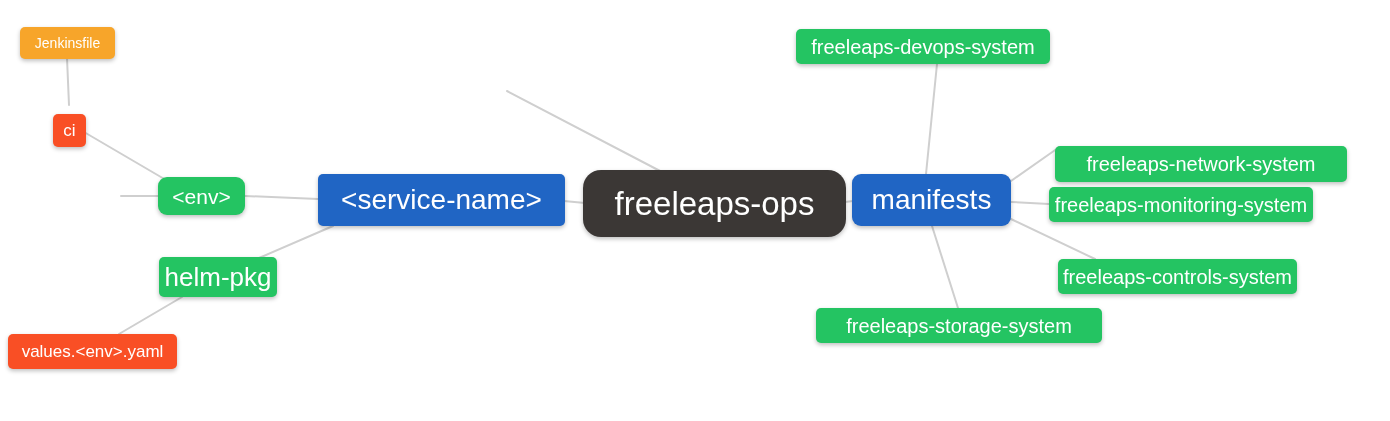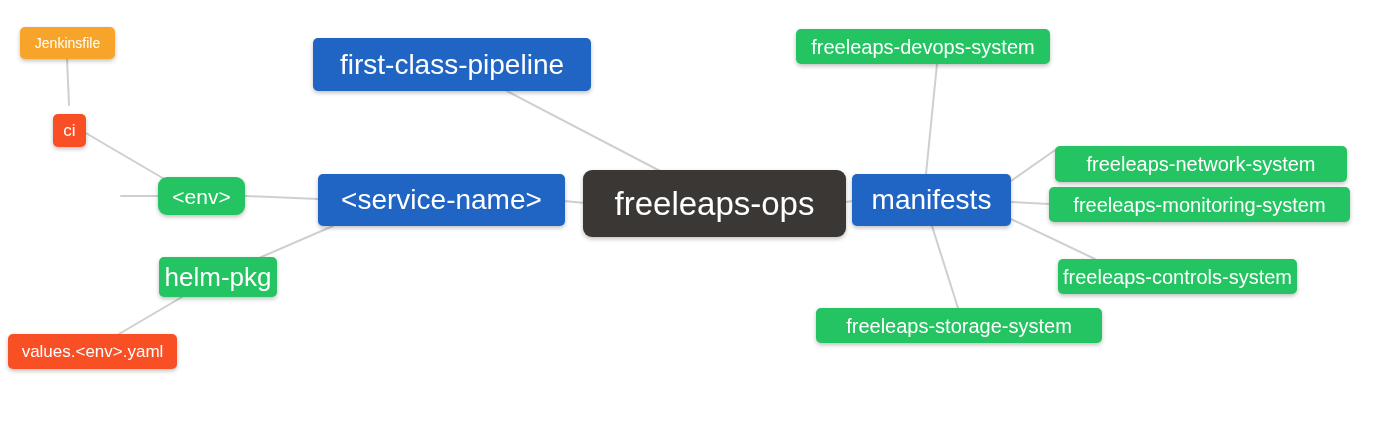--- a/index.html
+++ b/index.html
@@ -10,21 +10,21 @@
   body{background:var(--c-background);font-family:"Liberation Sans",sans-serif;}
   .canvas{position:relative;width:1390px;height:421px;background:var(--c-background);overflow:hidden;}
   svg.edges{position:absolute;left:0;top:0;width:1390px;height:421px;}
   svg.edges line{stroke:var(--c-edge);stroke-width:2;stroke-linecap:round;}
   .node{
     position:absolute;display:flex;align-items:center;justify-content:center;
     color:var(--c-text);border-radius:5px;white-space:nowrap;
     box-shadow:0 2px 4px rgba(0,0,0,0.25);cursor:pointer;line-height:1;
     box-sizing:border-box;padding:16px 6px;
   }
-  .node.root{background:var(--c-root);border-radius:9px;}
+  .node.root{background:var(--c-root);border-radius:18px;}
   .node.blue{background:var(--c-blue);}
   .node.green{background:var(--c-green);}
   .node.red{background:var(--c-red);}
   .node.amber{background:var(--c-amber);}
 </style>
 </head>
 <body>
 
 <div class="canvas">
 
@@ -49,31 +49,30 @@
 
   <div class="node red" style="left:53px;top:105px;width:33px;height:33px;font-size:17px;margin-top:9px;">ci</div>
 
 
   <div class="node green" style="left:158px;top:177px;width:87px;height:38px;font-size:21px;border-radius:9px;">&lt;env&gt;</div>
 
   <div class="node green" style="left:147px;top:257px;width:118px;height:40px;font-size:26px;margin-left:12px;">helm-pkg</div>
 
   <div class="node red" style="left:8px;top:334px;width:169px;height:35px;font-size:17px;">values.&lt;env&gt;.yaml</div>
 
-  <div class="node blue" style="left:313px;top:38px;width:278px;height:53px;font-size:28px;">first-class-pipeline</div>
 
   <div class="node blue" style="left:318px;top:174px;width:247px;height:52px;font-size:28px;">&lt;service-name&gt;</div>
 
   <div class="node root" style="left:583px;top:170px;width:263px;height:67px;font-size:33px;">freeleaps-ops</div>
 
-  <div class="node blue" style="left:852px;top:174px;width:159px;height:52px;font-size:28px;">manifests</div>
+  <div class="node blue" style="left:852px;top:174px;width:159px;height:52px;font-size:28px;border-radius:9px;">manifests</div>
 
   <div class="node green" style="left:796px;top:29px;width:254px;height:35px;font-size:20px;">freeleaps-devops-system</div>
 
   <div class="node green" style="left:1055px;top:112px;width:292px;height:36px;font-size:20px;margin-top:34px;">freeleaps-network-system</div>
 
-  <div class="node green" style="left:1049px;top:187px;width:301px;height:35px;font-size:20px;">freeleaps-monitoring-system</div>
+  <div class="node green" style="left:1049px;top:187px;width:264px;height:35px;font-size:20px;">freeleaps-monitoring-system</div>
 
   <div class="node green" style="left:1058px;top:259px;width:239px;height:35px;font-size:20px;">freeleaps-controls-system</div>
 
   <div class="node green" style="left:816px;top:308px;width:286px;height:35px;font-size:20px;">freeleaps-storage-system</div>
 
 </div>
 
 </body></html>

